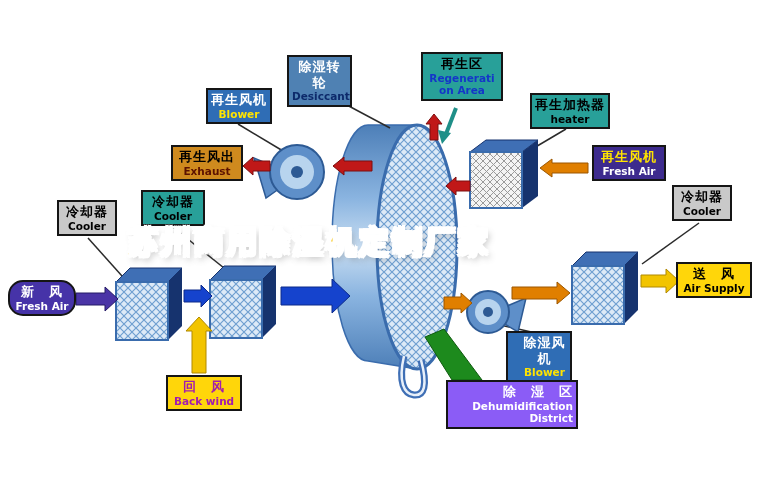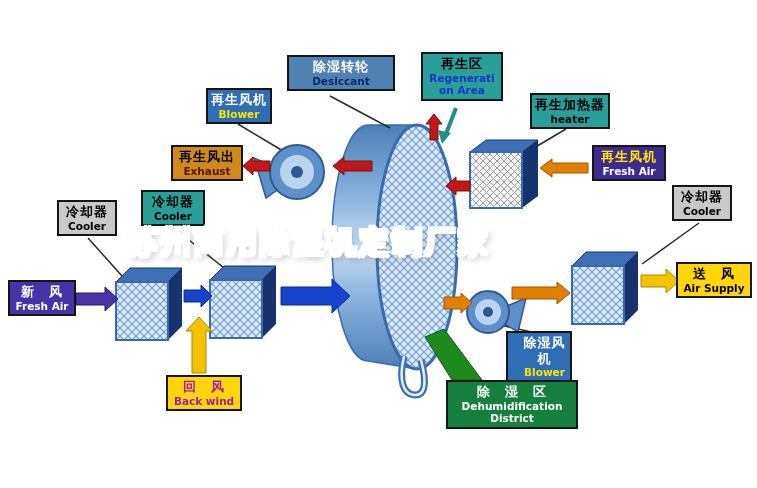--- a/index.html
+++ b/index.html
@@ -9,40 +9,40 @@
   }
   svg.layer{position:absolute;left:0;top:0;z-index:1;}
   .lbl{
     position:absolute;z-index:5;border:2px solid #151515;text-align:center;
     padding:2px 3px;box-sizing:border-box;font-weight:bold;line-height:1.2;
   }
   .lbl .cn{display:block;font-size:13px;letter-spacing:1px;}
   .lbl .en{display:block;font-size:10.5px;}
   .wrap .en{word-break:break-all;}
 
-  #lbl-desiccant{left:287px;top:55px;width:108px;background:#4f81b3;color:#fff;}
+  #lbl-desiccant{left:287px;top:55px;width:65px;background:#4f81b3;color:#fff;}
   #lbl-desiccant .en{color:#0d2a6b;}
   #lbl-regen-area{left:421px;top:52px;width:82px;background:#28a099;color:#000;}
   #lbl-regen-area .en{color:#1436c9;}
   #lbl-regen-blower{left:206px;top:88px;width:66px;background:#2f6db5;color:#fff;}
   #lbl-regen-blower .en{color:#ffe400;}
   #lbl-heater{left:530px;top:93px;width:80px;background:#28a099;color:#000;}
   #lbl-exhaust{left:171px;top:145px;width:72px;background:#cf8a1e;color:#000;}
   #lbl-exhaust .en{color:#5c1200;}
   #lbl-regen-fresh{left:592px;top:145px;width:74px;background:#3d2b8e;color:#ffe400;}
   #lbl-regen-fresh .en{color:#fff;}
   #lbl-cooler-l1{left:57px;top:200px;width:60px;background:#c9c9c9;color:#000;}
   #lbl-cooler-l2{left:141px;top:190px;width:64px;background:#28a099;color:#000;}
   #lbl-cooler-r{left:672px;top:185px;width:60px;background:#c9c9c9;color:#000;}
-  #lbl-fresh-air{left:8px;top:280px;width:68px;background:#4633a8;color:#fff;}
+  #lbl-fresh-air{left:8px;top:280px;width:68px;background:#4633a8;color:#fff;border-radius:15px;}
   #lbl-air-supply{left:676px;top:262px;width:76px;background:#ffd60a;color:#000;}
   #lbl-back-wind{left:166px;top:375px;width:76px;background:#ffd60a;color:#a21caf;}
   #lbl-dehumid-blower{left:506px;top:331px;width:66px;background:#2f6db5;color:#fff;padding-left:14px;}
   #lbl-dehumid-blower .en{color:#ffe400;}
-  #lbl-dehumid-district{left:446px;top:380px;width:132px;background:#15803d;color:#fff;}
+  #lbl-dehumid-district{left:446px;top:380px;width:132px;background:#8b5cf6;color:#fff;text-align:right;}
 
   .title-overlay{
     position:absolute;left:128px;top:222px;width:512px;z-index:9;
     font-size:30px;font-weight:bold;letter-spacing:3px;white-space:nowrap;
     color:#f7c613;
     -webkit-text-stroke:2px #ffffff;
     text-shadow:
       -2px -2px 0 #fff, 2px -2px 0 #fff, -2px 2px 0 #fff, 2px 2px 0 #fff,
       3px 4px 6px rgba(90,90,90,.45);
   }

